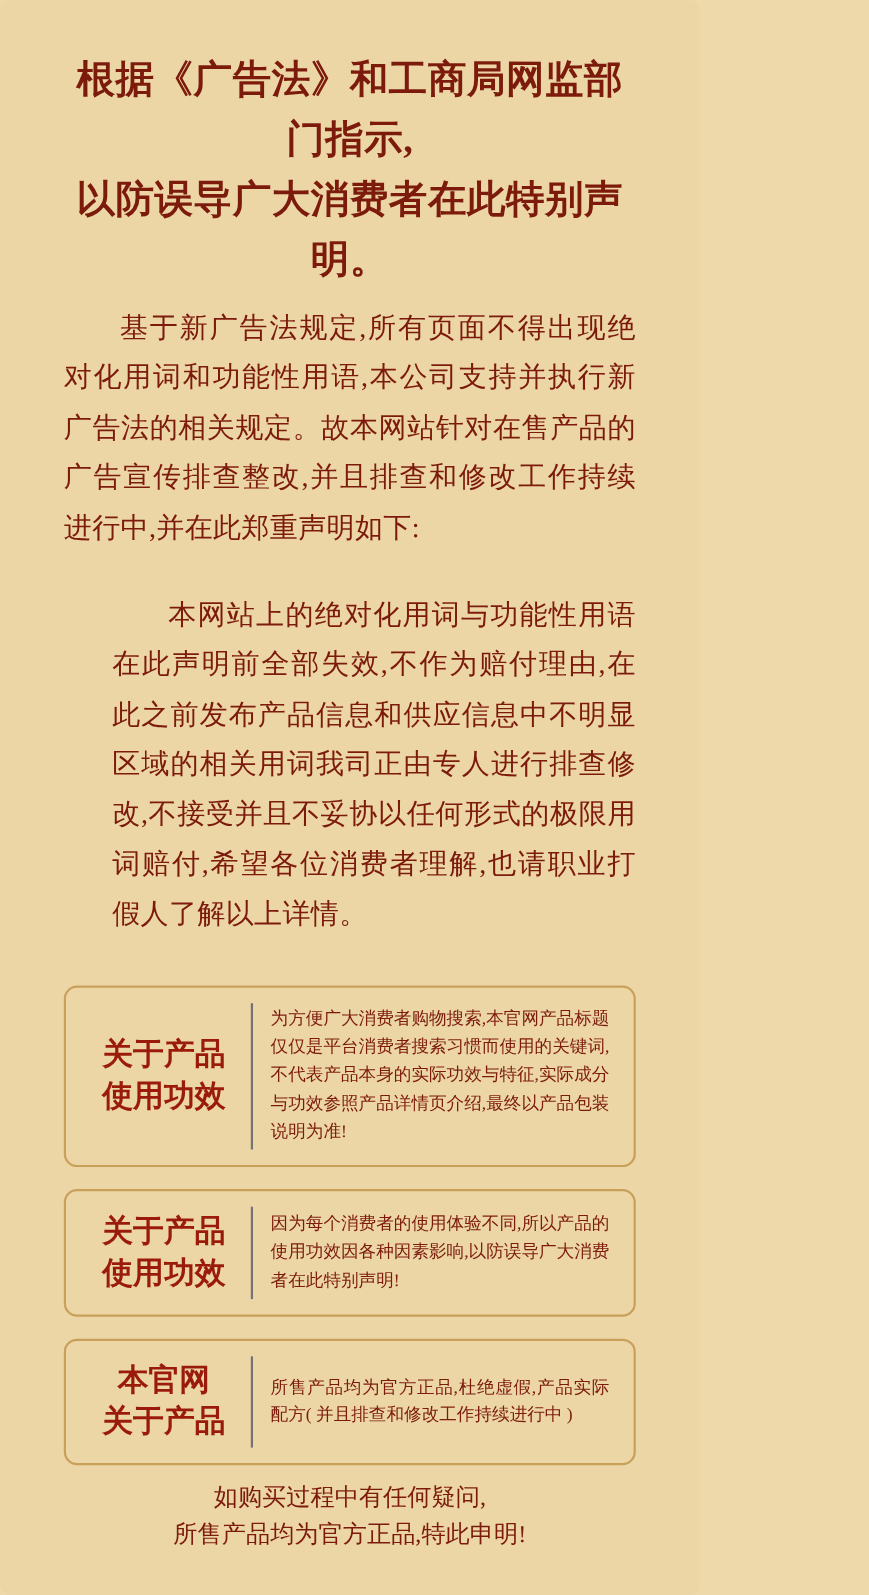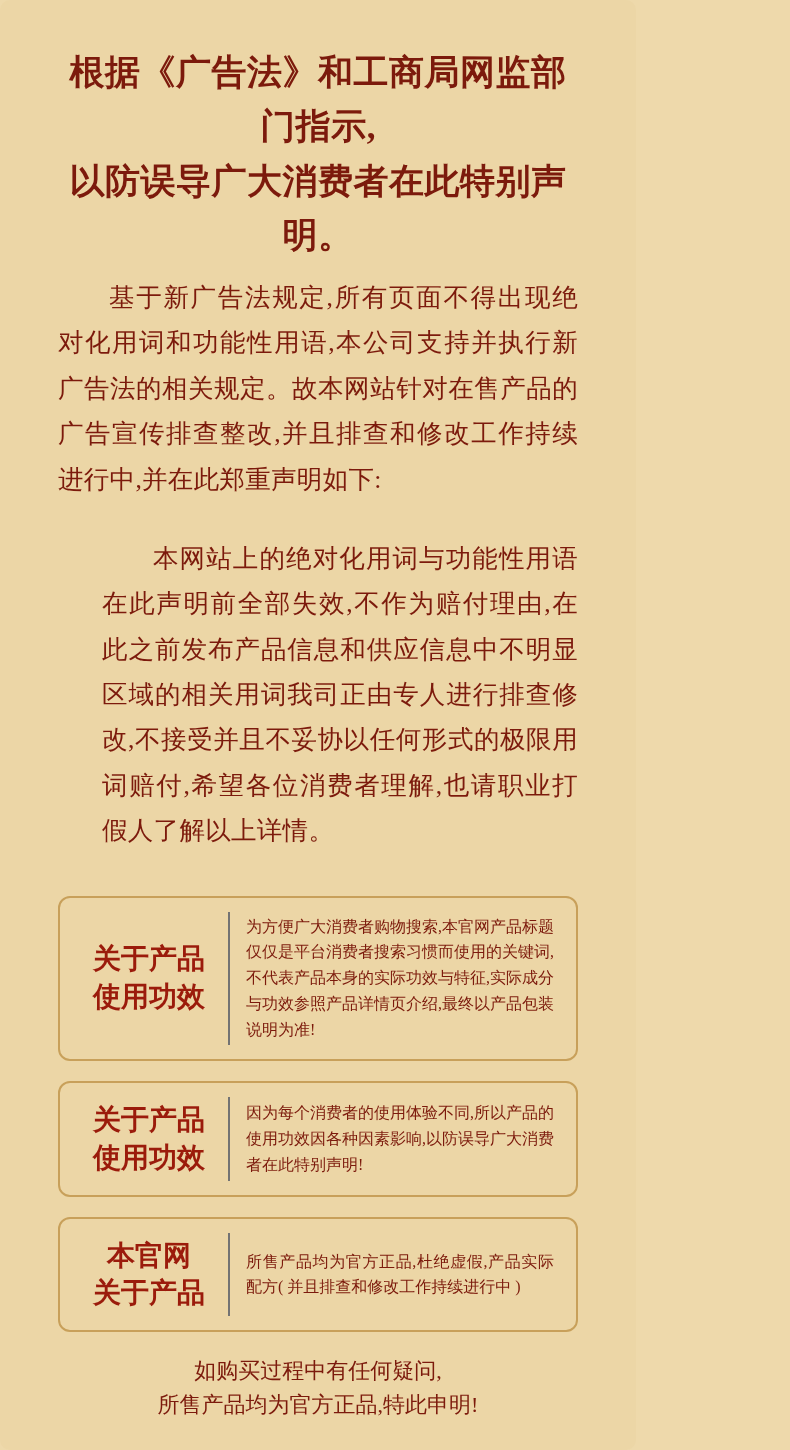--- a/index.html
+++ b/index.html
@@ -99,21 +99,21 @@
     flex: 1 1 auto;
     padding: 2px 6px 2px 16px;
     font-size: 16px;
     line-height: 1.62;
     color: #7c1a0c;
     text-align: justify;
     display: flex;
     align-items: center;
   }
   .footer-note {
-    margin-top: 22px;
+    margin-top: 12px;
     margin-bottom: 18px;
     text-align: center;
     font-size: 22px;
     line-height: 1.55;
     color: #7c1a0c;
   }
 </style>
 </head>
 <body>
 

